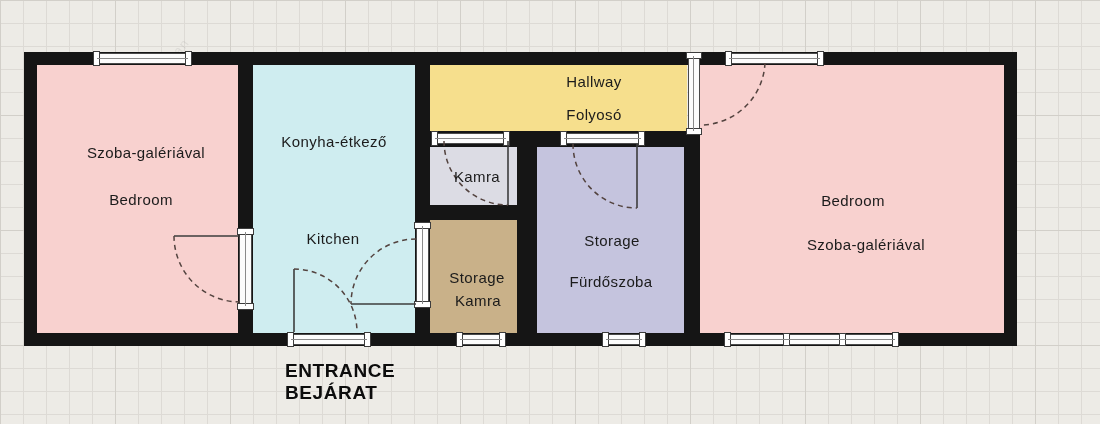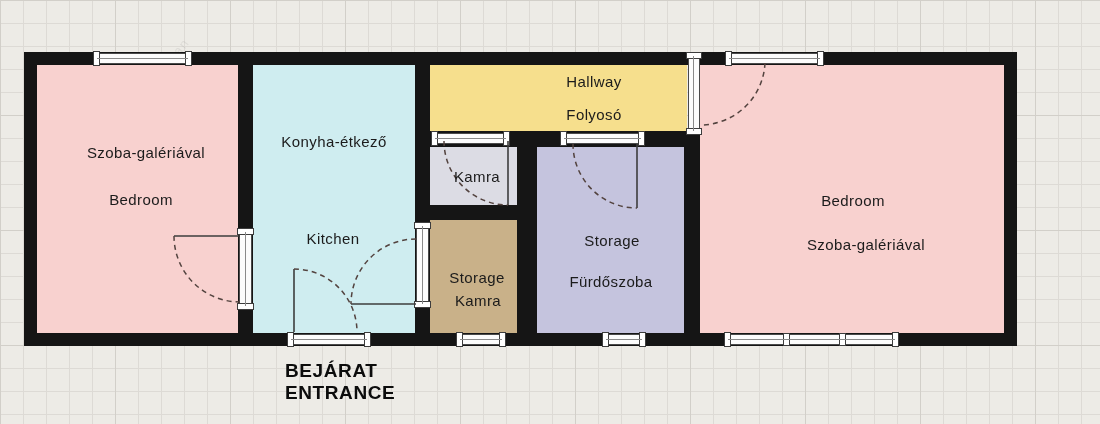--- a/index.html
+++ b/index.html
@@ -141,17 +141,17 @@
   </span>
   <span class="lbl" style="left:477px;top:176px;">Kamra</span>
   <span class="lbl" style="left:477px;top:277px;">Storage</span>
   <span class="lbl" style="left:478px;top:300px;">Kamra</span>
   <span class="lbl" style="left:612px;top:240px;">Storage</span>
   <span class="lbl" style="left:611px;top:281px;">Fürdőszoba</span>
   <span class="lbl" style="left:853px;top:200px;">Bedroom</span>
   <span class="lbl" style="left:866px;top:244px;">Szoba-galériával</span>
 
   <div class="entrance-lbl">
+    <div>ENTRANCE</div>
     <div>BEJÁRAT</div>
-    <div>ENTRANCE</div>
   </div>
 
 </div>
 
 </body></html>

